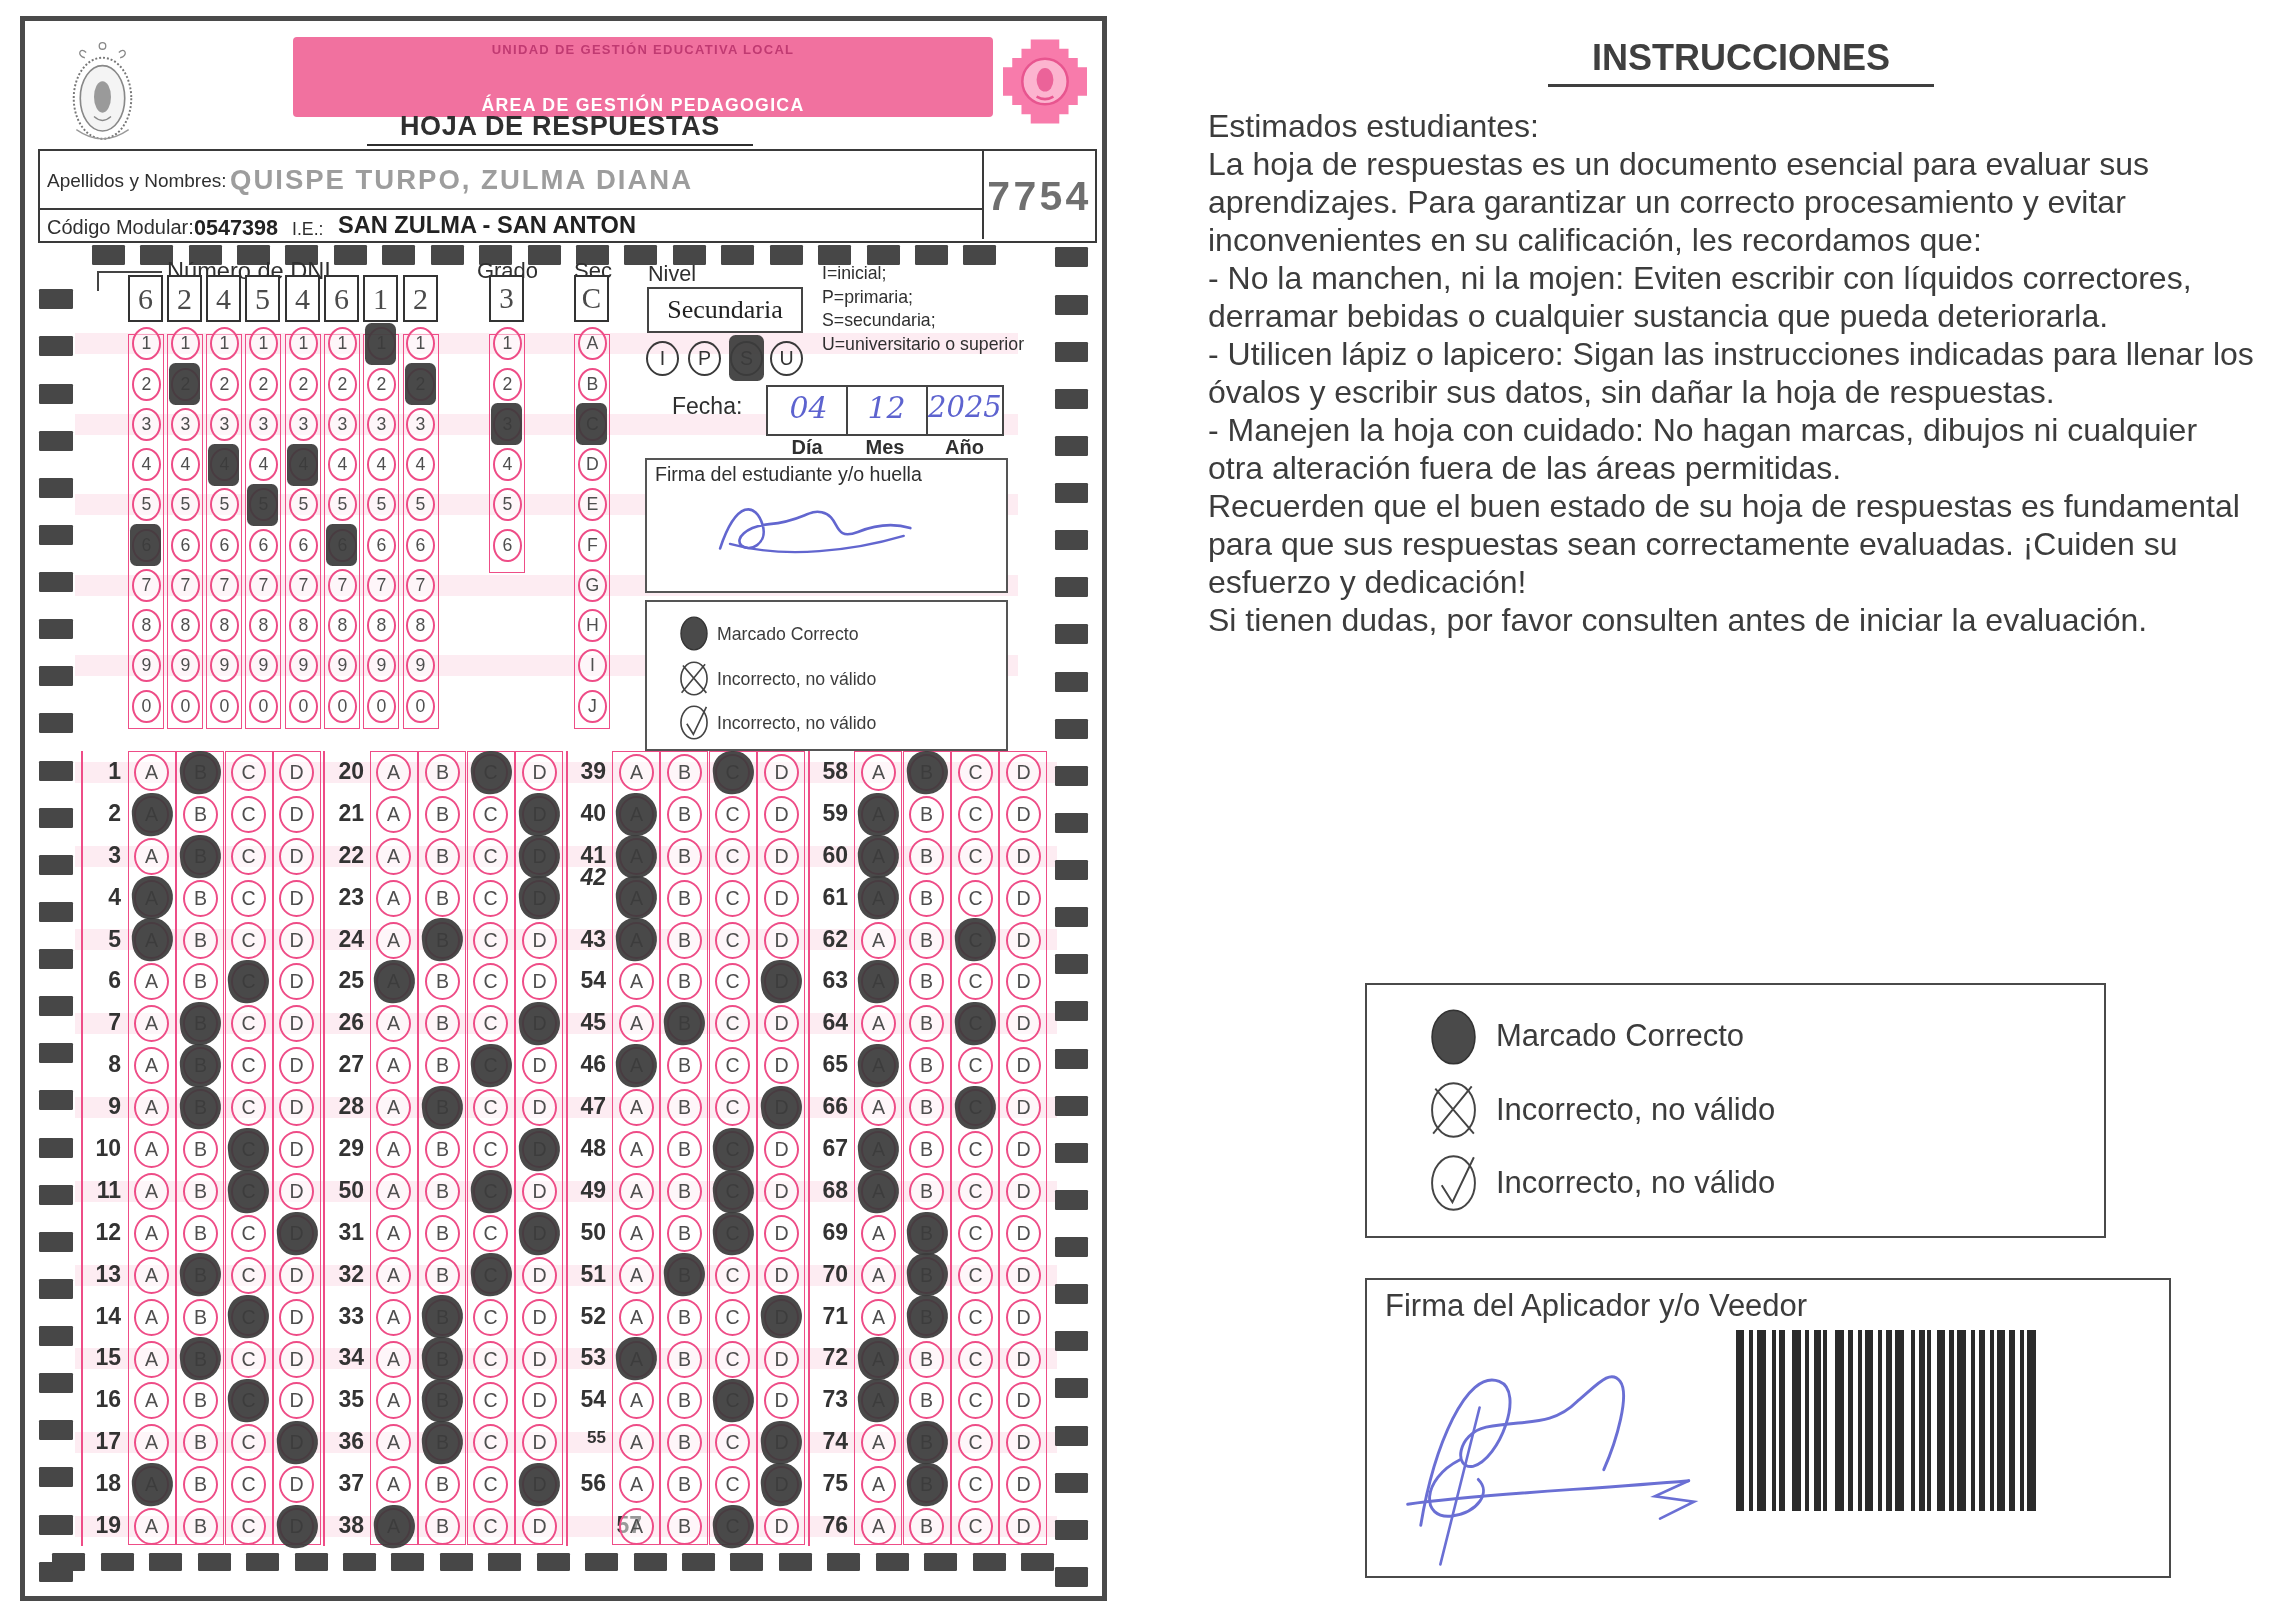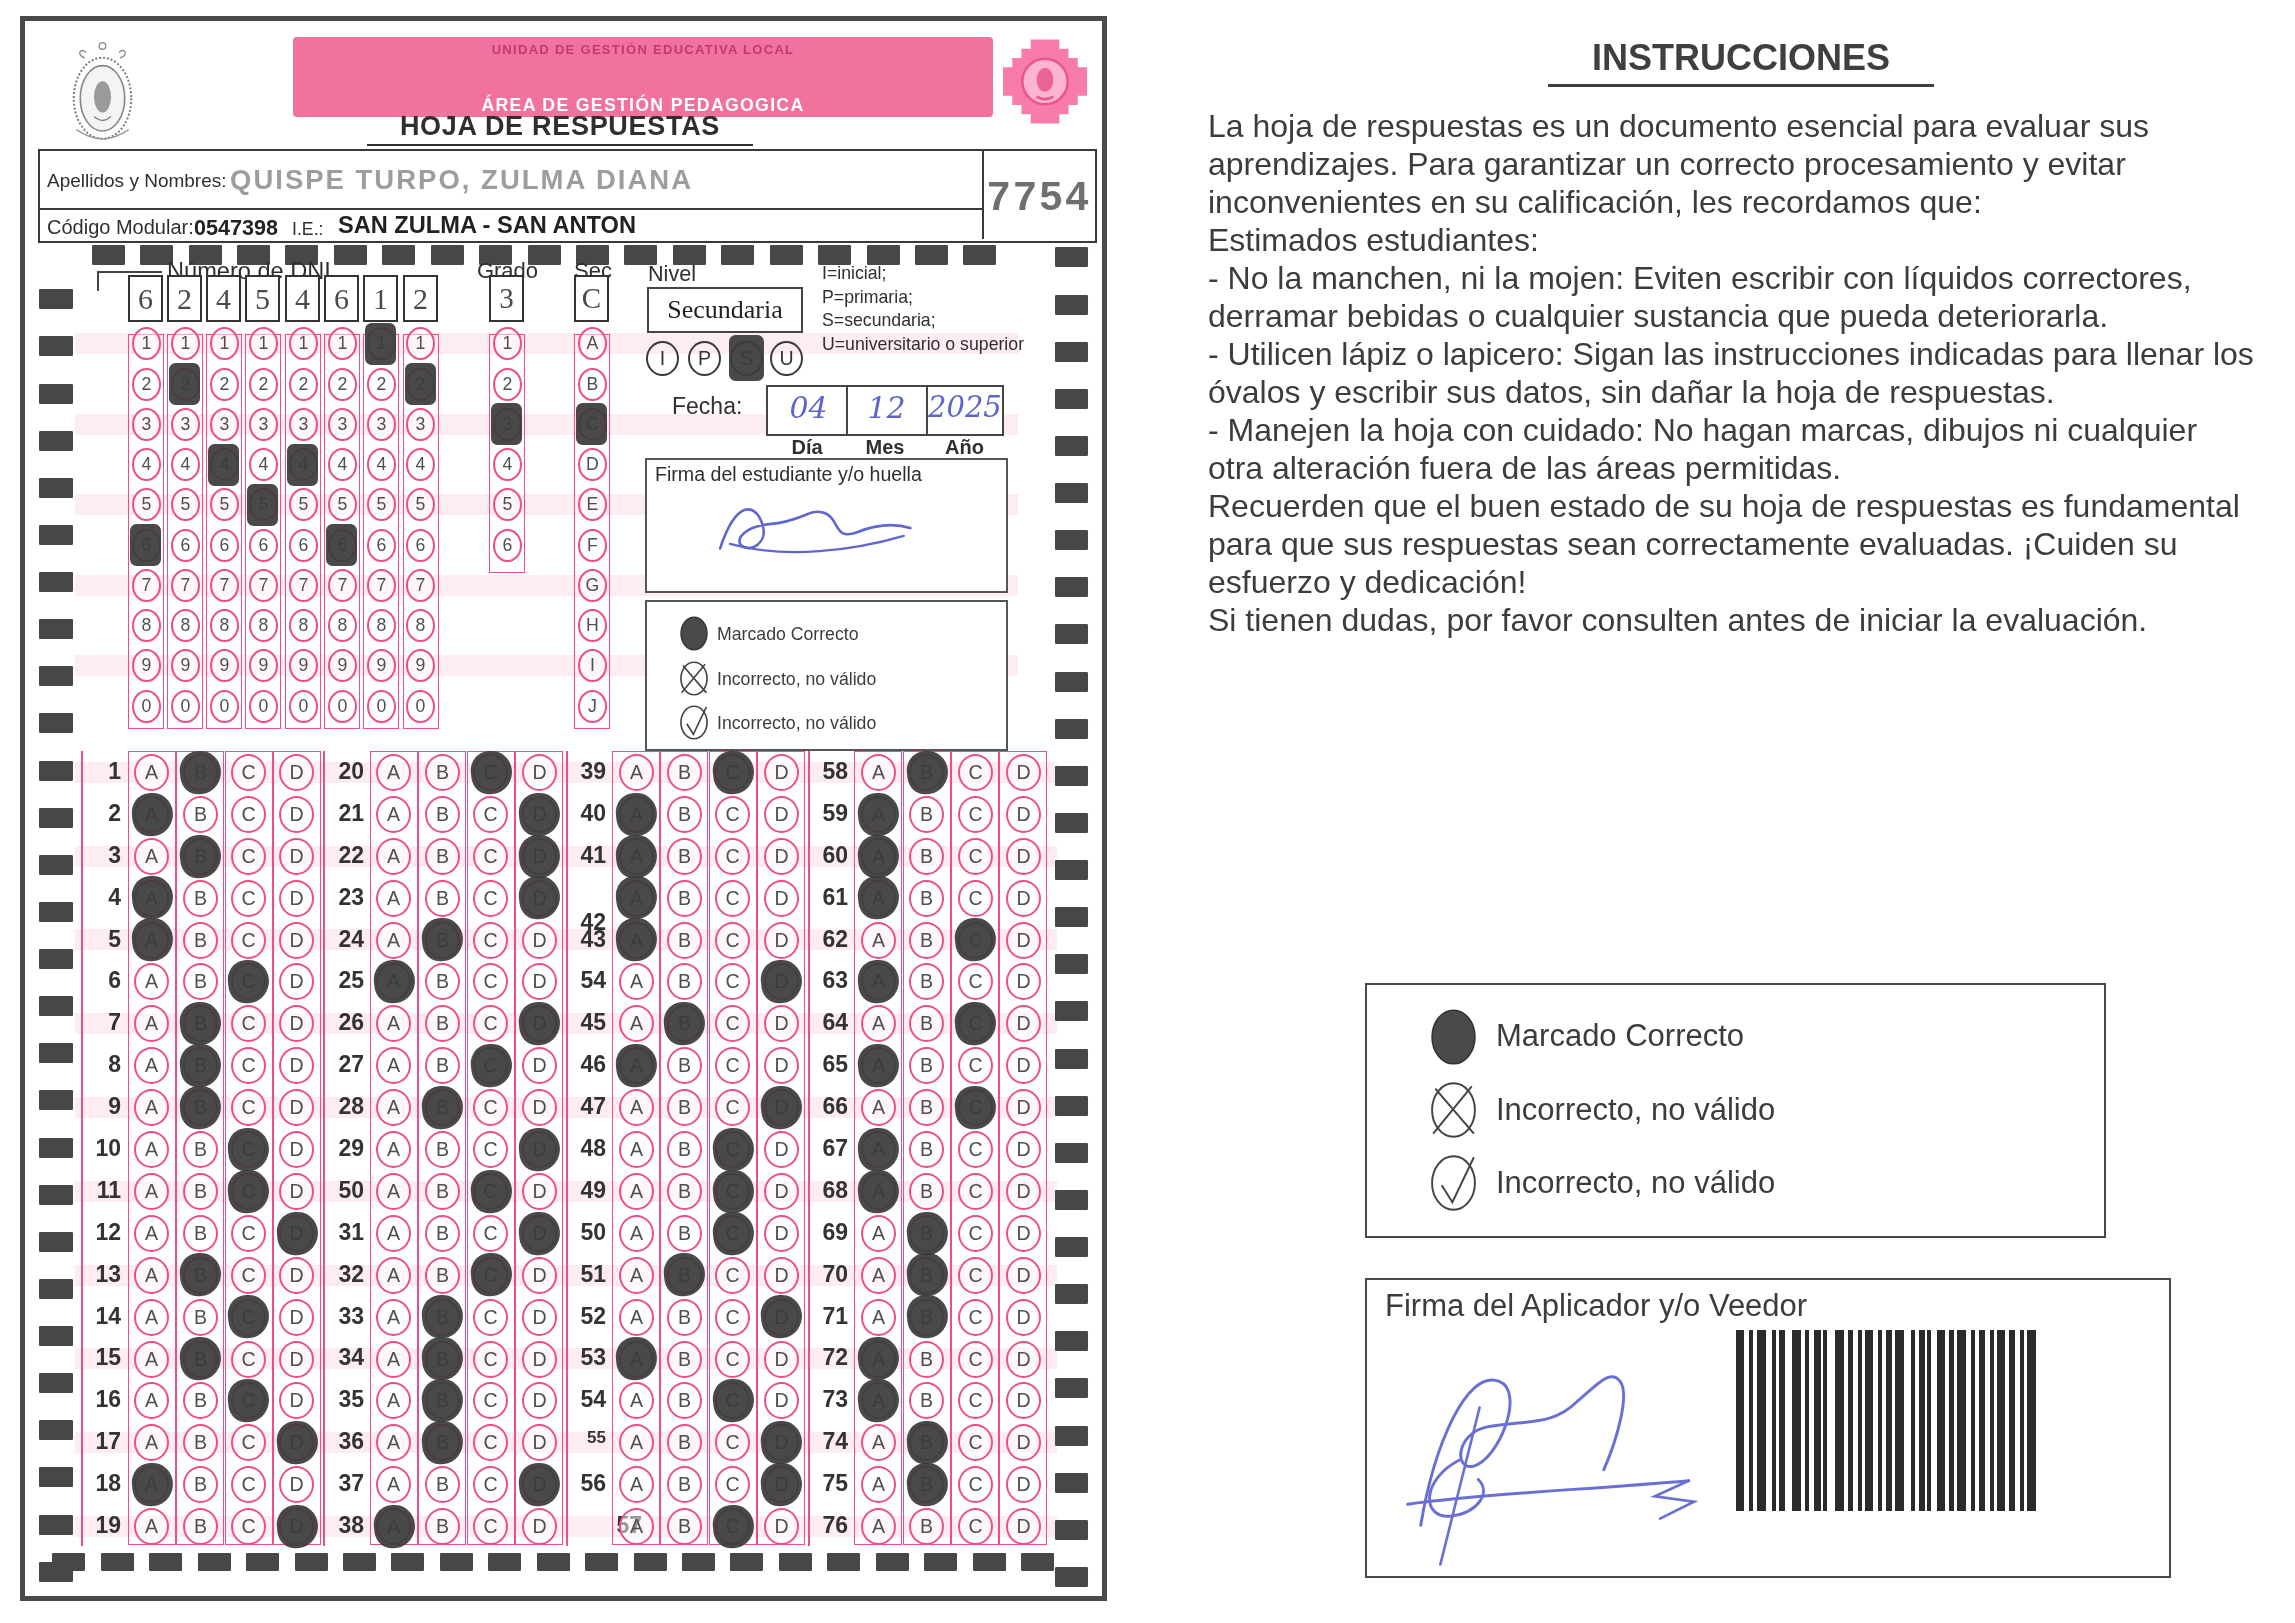--- a/index.html
+++ b/index.html
@@ -625,21 +625,21 @@
       <div class="blob" style="left: 616px; top: 793px; width: 41px; height: 43px; border-radius: 48% 52% 55% 45%; transform: rotate(-6deg);"></div>
       <div class="oval" style="left: 667px; top: 796px; width: 31px; height: 33px; font-size: 19.6px;">B</div>
       <div class="oval" style="left: 715px; top: 796px; width: 31px; height: 33px; font-size: 19.6px;">C</div>
       <div class="oval" style="left: 764px; top: 796px; width: 31px; height: 33px; font-size: 19.6px;">D</div>
       <div class="qnum" style="left: 567px; top: 842px; width: 39px; font-size: 23px;">41</div>
       <div class="oval" style="left: 619px; top: 838px; width: 31px; height: 33px; font-size: 19.6px;">A</div>
       <div class="blob" style="left: 616px; top: 835px; width: 41px; height: 43px; border-radius: 48% 52% 55% 45%; transform: rotate(-6deg);"></div>
       <div class="oval" style="left: 667px; top: 838px; width: 31px; height: 33px; font-size: 19.6px;">B</div>
       <div class="oval" style="left: 715px; top: 838px; width: 31px; height: 33px; font-size: 19.6px;">C</div>
       <div class="oval" style="left: 764px; top: 838px; width: 31px; height: 33px; font-size: 19.6px;">D</div>
-      <div class="qnum" style="left: 567px; top: 909px; width: 39px; font-size: 23px;">42</div>
+      <div class="qnum" style="left: 567px; top: 864px; width: 39px; font-size: 23px; font-style: italic;">42</div>
       <div class="oval" style="left: 619px; top: 880px; width: 31px; height: 33px; font-size: 19.6px;">A</div>
       <div class="blob" style="left: 616px; top: 876px; width: 41px; height: 43px; border-radius: 48% 52% 55% 45%; transform: rotate(-6deg);"></div>
       <div class="oval" style="left: 667px; top: 880px; width: 31px; height: 33px; font-size: 19.6px;">B</div>
       <div class="oval" style="left: 715px; top: 880px; width: 31px; height: 33px; font-size: 19.6px;">C</div>
       <div class="oval" style="left: 764px; top: 880px; width: 31px; height: 33px; font-size: 19.6px;">D</div>
       <div class="qnum" style="left: 567px; top: 926px; width: 39px; font-size: 23px;">43</div>
       <div class="oval" style="left: 619px; top: 922px; width: 31px; height: 33px; font-size: 19.6px;">A</div>
       <div class="blob" style="left: 616px; top: 918px; width: 41px; height: 43px; border-radius: 48% 52% 55% 45%; transform: rotate(-6deg);"></div>
       <div class="oval" style="left: 667px; top: 922px; width: 31px; height: 33px; font-size: 19.6px;">B</div>
       <div class="oval" style="left: 715px; top: 922px; width: 31px; height: 33px; font-size: 19.6px;">C</div>
@@ -844,22 +844,22 @@
       <div class="qnum" style="left: 809px; top: 1512px; width: 39px; font-size: 23px;">76</div>
       <div class="oval" style="left: 861px; top: 1508px; width: 31px; height: 33px; font-size: 19.6px;">A</div>
       <div class="oval" style="left: 909px; top: 1508px; width: 31px; height: 33px; font-size: 19.6px;">B</div>
       <div class="oval" style="left: 958px; top: 1508px; width: 31px; height: 33px; font-size: 19.6px;">C</div>
       <div class="oval" style="left: 1006px; top: 1508px; width: 31px; height: 33px; font-size: 19.6px;">D</div>
     </div>
 
   <div class="abs" style="left:1512px;top:37px;width:458px;text-align:center;font-size:36px;font-weight:bold;color:#3f3f3f;">INSTRUCCIONES</div>
   <div class="abs" style="left:1548px;top:84px;width:386px;height:3.3px;background:#3f3f3f;"></div>
   <div id="instr-text" class="abs" style="left:1208px;top:107px;width:1047px;">
+      <p class="ipara">Estimados estudiantes:</p>
       <p class="ipara">La hoja de respuestas es un documento esencial para evaluar sus aprendizajes. Para garantizar un correcto procesamiento y evitar inconvenientes en su calificación, les recordamos que:</p>
-      <p class="ipara">Estimados estudiantes:</p>
       <p class="ipara">- No la manchen, ni la mojen: Eviten escribir con líquidos correctores, derramar bebidas o cualquier sustancia que pueda deteriorarla.</p>
       <p class="ipara">- Utilicen lápiz o lapicero: Sigan las instrucciones indicadas para llenar los óvalos y escribir sus datos, sin dañar la hoja de respuestas.</p>
       <p class="ipara">- Manejen la hoja con cuidado: No hagan marcas, dibujos ni cualquier otra alteración fuera de las áreas permitidas.</p>
       <p class="ipara">Recuerden que el buen estado de su hoja de respuestas es fundamental para que sus respuestas sean correctamente evaluadas. ¡Cuiden su esfuerzo y dedicación!</p>
       <p class="ipara">Si tienen dudas, por favor consulten antes de iniciar la evaluación.</p>
     </div>
 
   <div class="box" style="left:1365px;top:983px;width:737px;height:251px;border-color:#4a4a4a;"></div>
   <svg class="abs" style="left:1428px;top:1007px" width="51" height="60" viewBox="0 0 46 56">
     <ellipse cx="23" cy="28" rx="20" ry="25" fill="#4a4a4a" stroke="#333" stroke-width="1.5"></ellipse>

